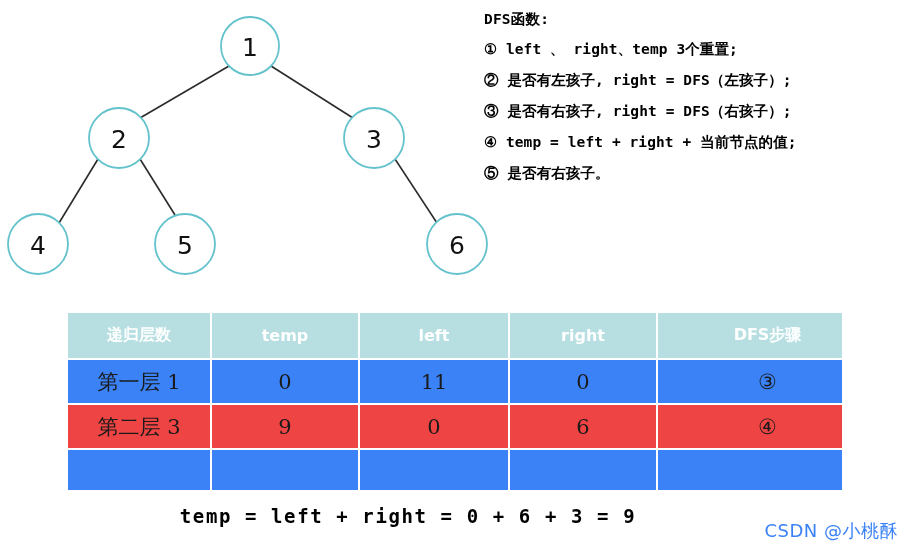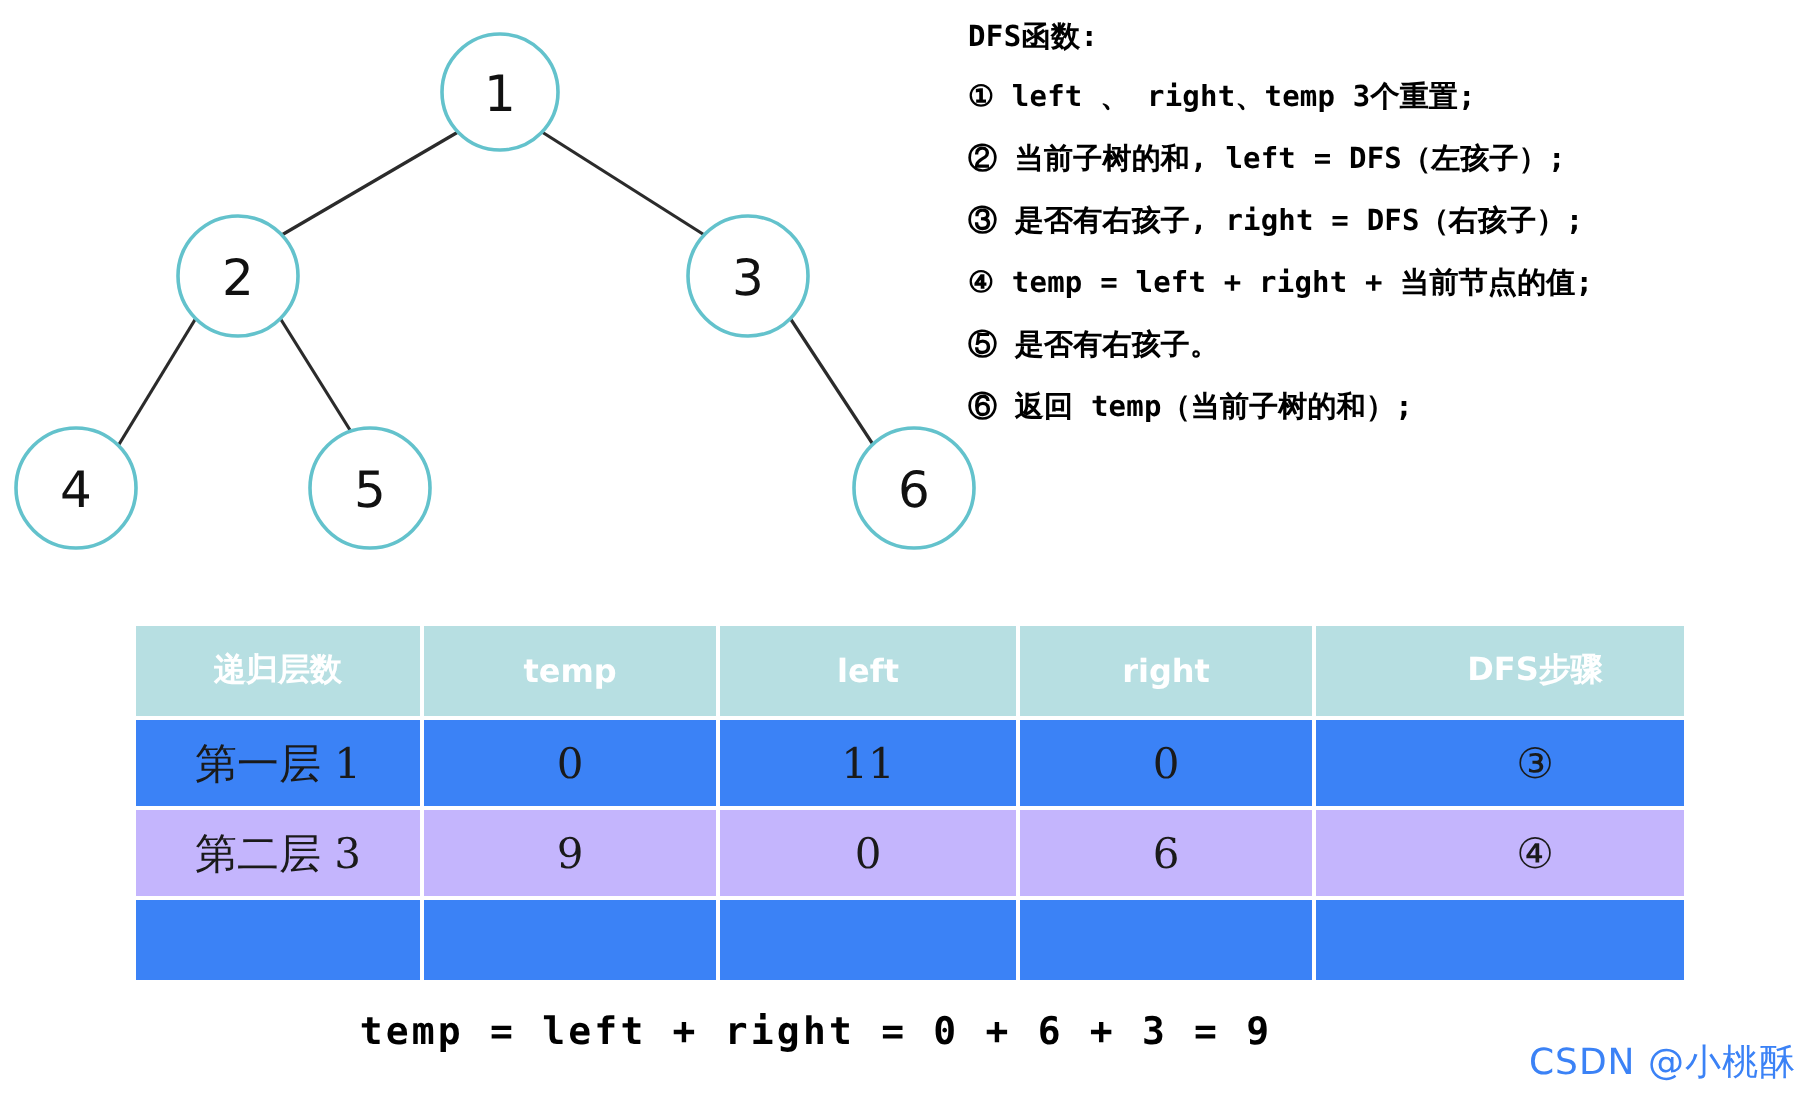--- a/index.html
+++ b/index.html
@@ -99,21 +99,21 @@
     font-family: "DejaVu Sans", "Liberation Sans", sans-serif;
   }
   #trace-table tbody td {
     height: 43px;
     font-size: 21px;
     font-weight: normal;
     color: #1a1a1a;
     font-family: "DejaVu Serif", "Liberation Serif", serif;
   }
   #trace-table tbody tr.row-shade-a td { background: #3b82f6; }
-  #trace-table tbody tr.row-shade-b td { background: #c4b5fd; }
+  #trace-table tbody tr.row-shade-b td { background: #ef4444; }
   #trace-table tbody tr.row-empty td { height: 40px; }
   .cell-num {
     font-family: "DejaVu Sans", "Liberation Sans", sans-serif;
   }
   .cell-step {
     font-family: "DejaVu Sans", "Liberation Sans", sans-serif;
     font-size: 19px;
   }
 
   
@@ -179,25 +179,24 @@
         <circle class="tree-node-circle" cx="457" cy="244" r="30"></circle>
         <text class="tree-node-label" x="457" y="245">6</text>
       </g>
     </g>
   </svg>
 </div>
 
 <div id="dfs-steps">
   <div class="dfs-title">DFS函数:</div>
   <div class="dfs-line">① left 、 right、temp 3个重置;</div>
-  <div class="dfs-line">② 当前子树的和, left = DFS（左孩子）;</div>
+  <div class="dfs-line">② 是否有左孩子, right = DFS（左孩子）;</div>
   <div class="dfs-line">③ 是否有右孩子, right = DFS（右孩子）;</div>
   <div class="dfs-line">④ temp = left + right + 当前节点的值;</div>
   <div class="dfs-line">⑤ 是否有右孩子。</div>
-  <div class="dfs-line">⑥ 返回 temp（当前子树的和）;</div>
 </div>
 
 <table id="trace-table">
   <thead>
     <tr>
       <th style="width:142px">递归层数</th>
       <th style="width:146px">temp</th>
       <th style="width:148px">left</th>
       <th style="width:146px">right</th>
       <th style="width:149px">DFS步骤</th>

